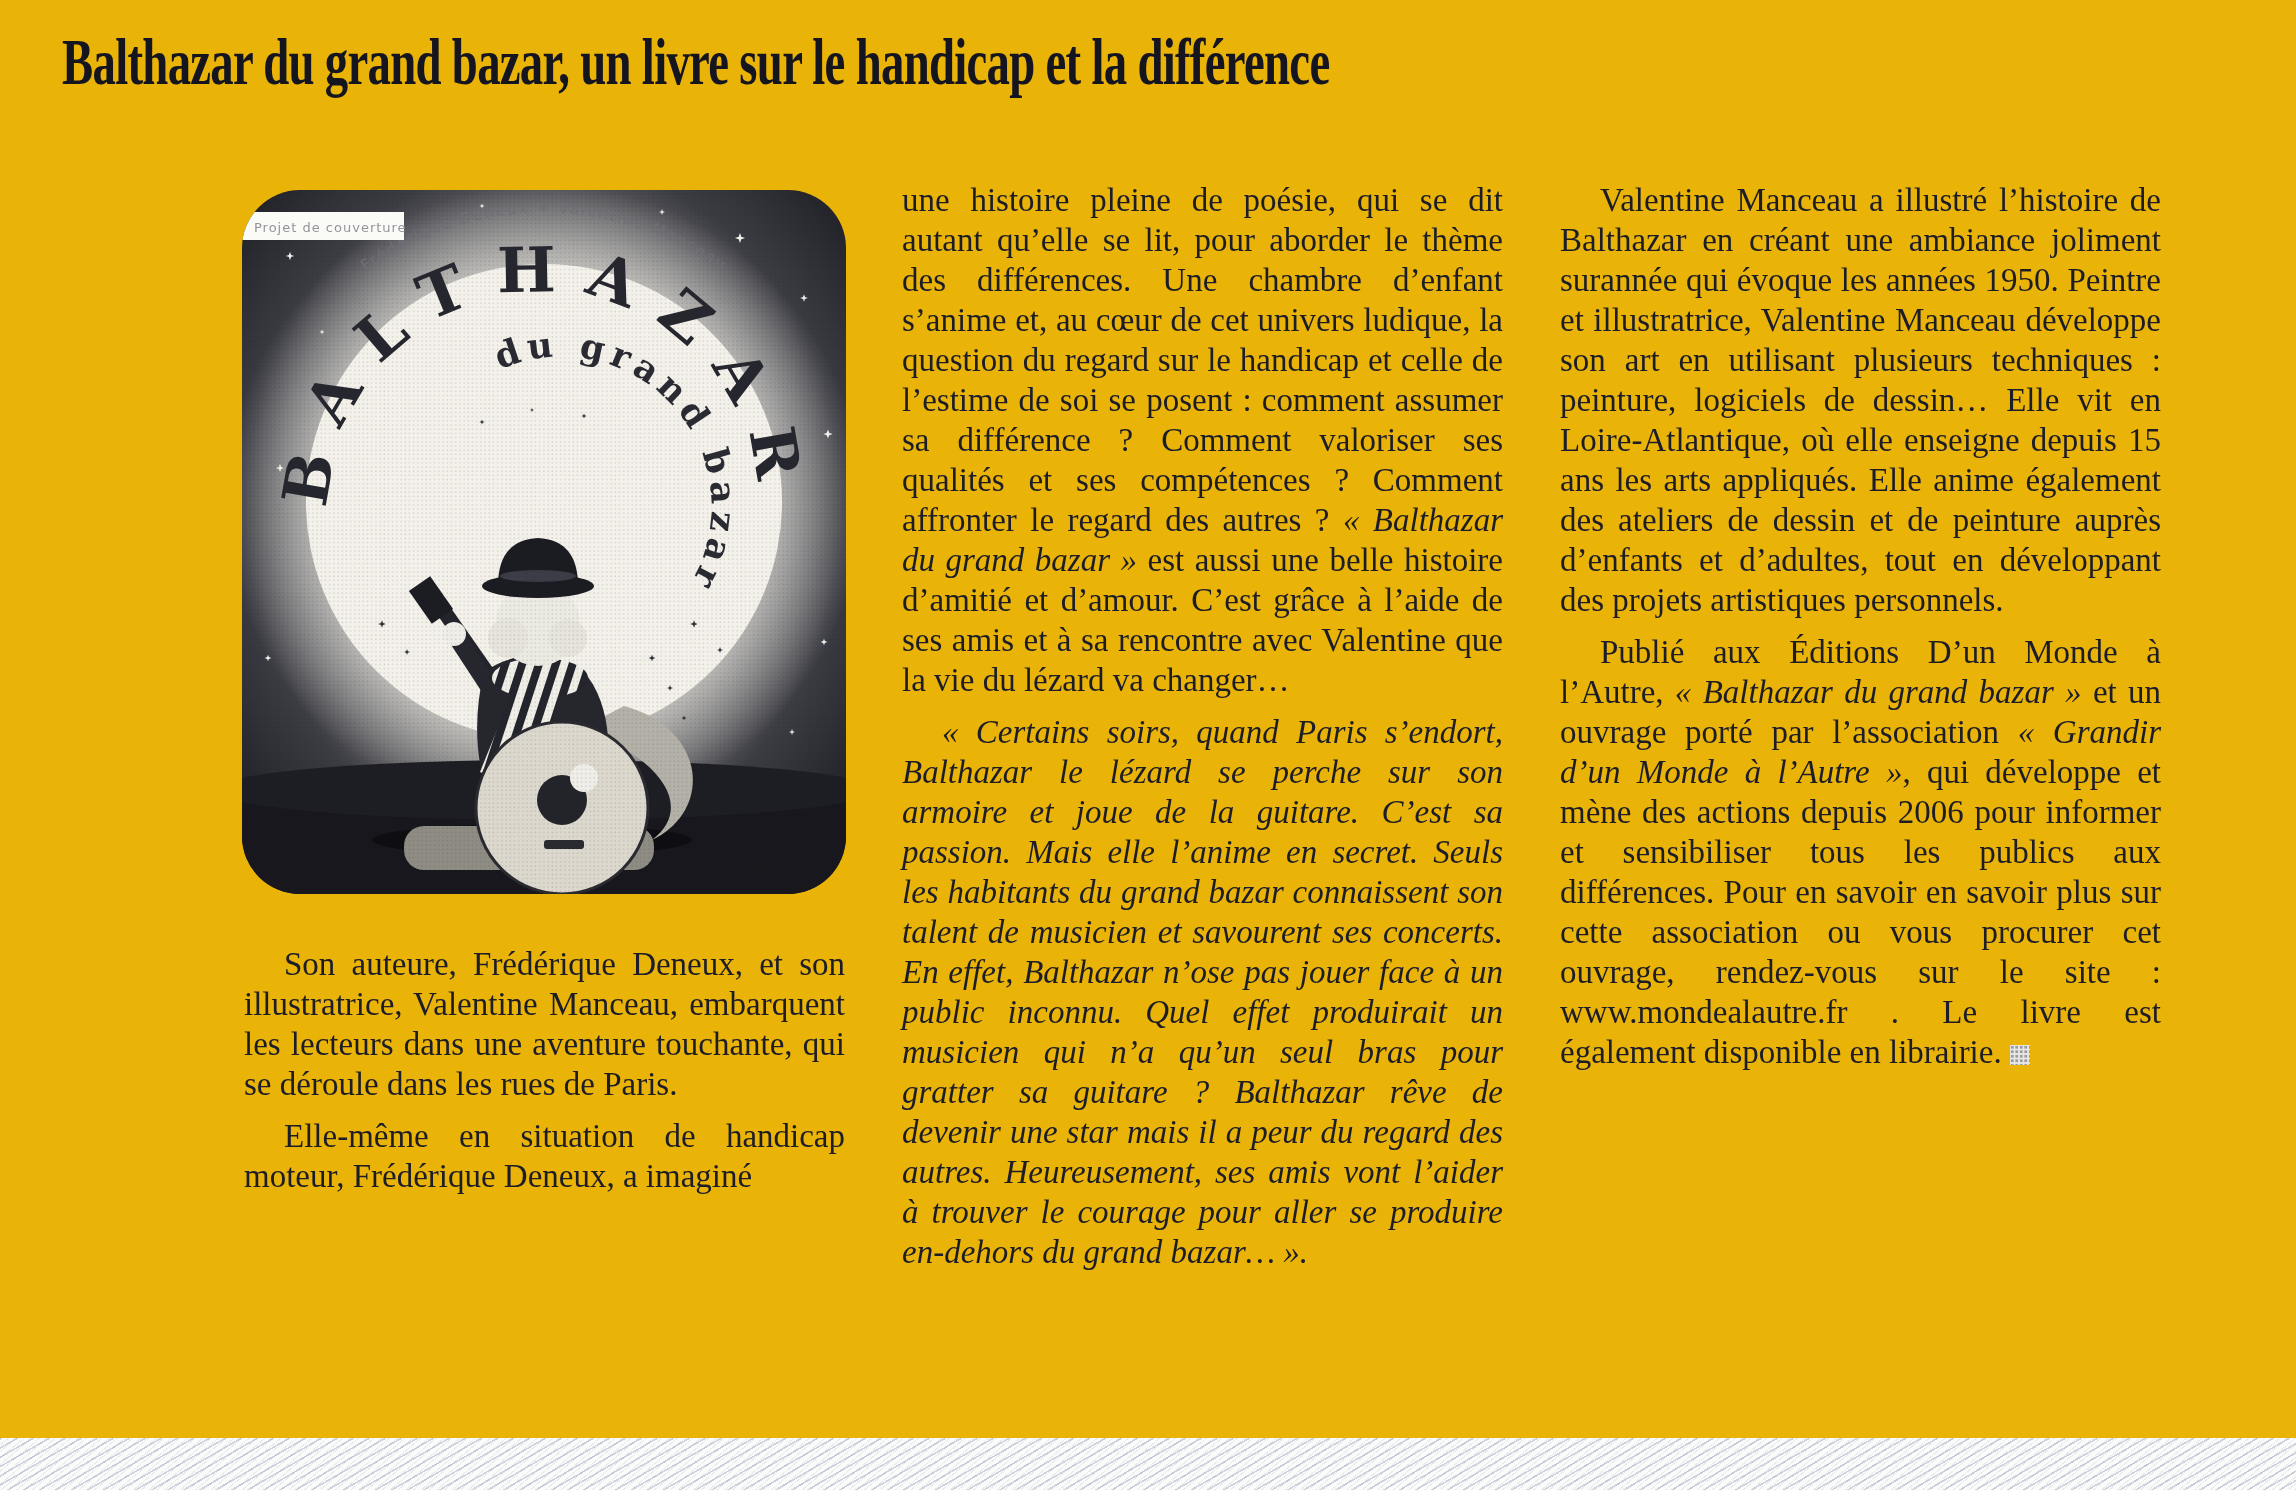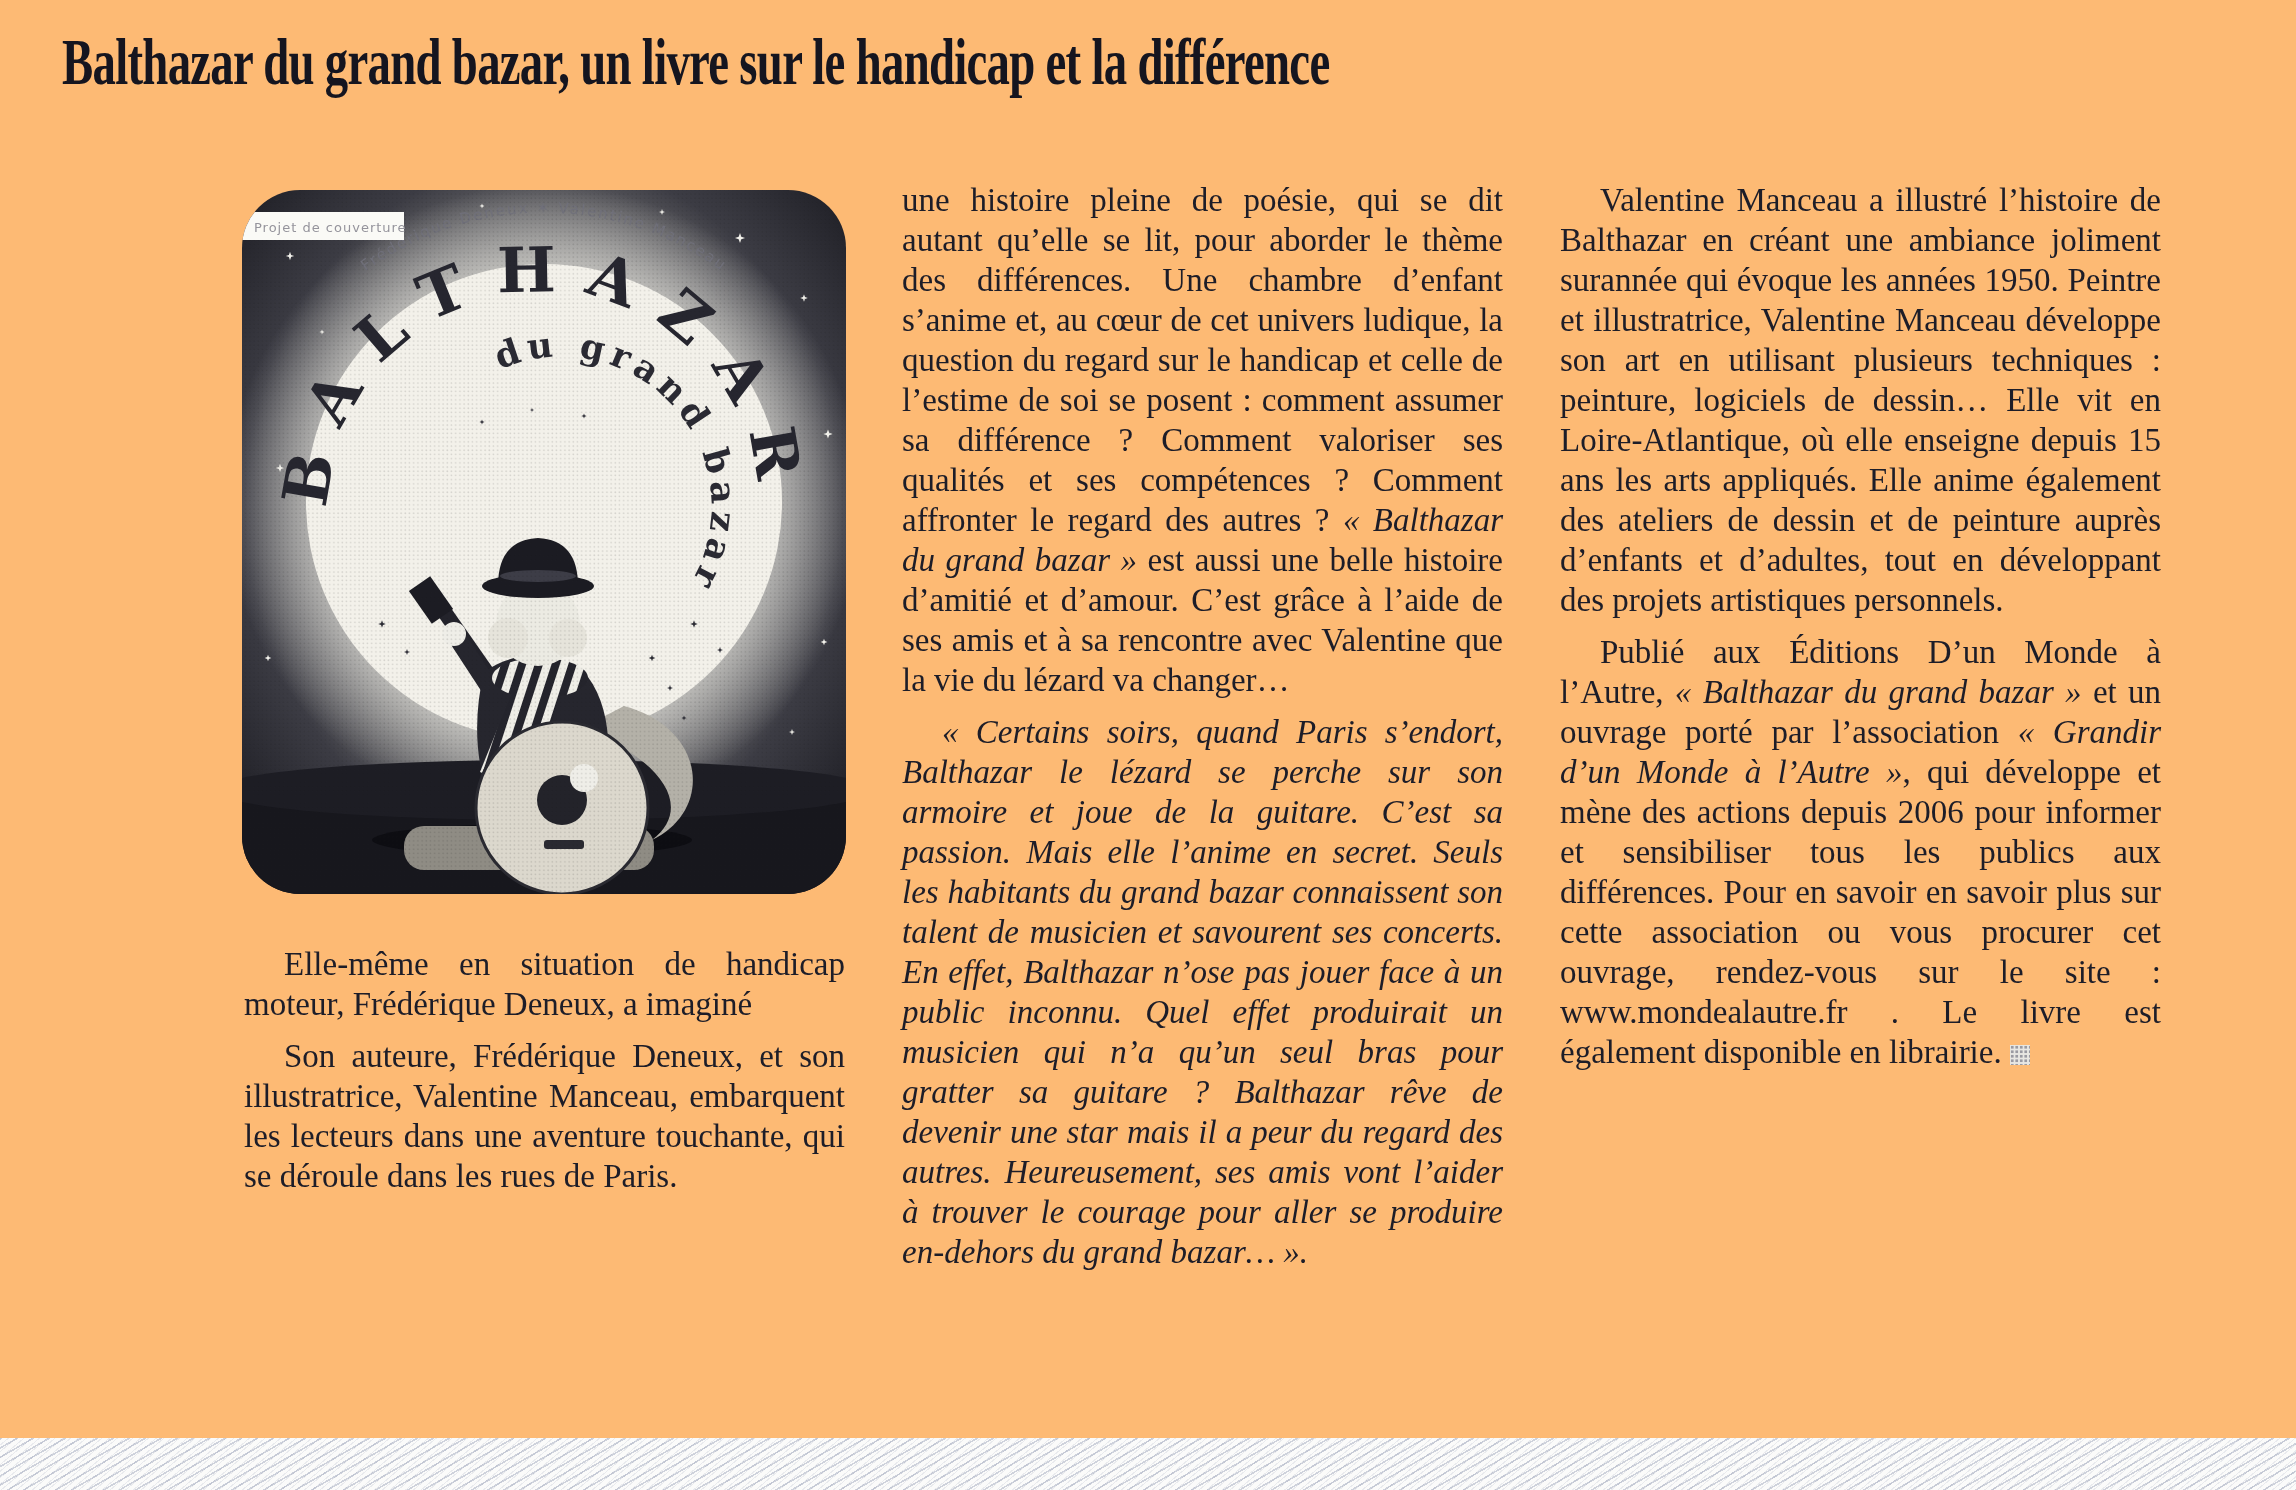--- a/index.html
+++ b/index.html
@@ -1,20 +1,20 @@
 <!DOCTYPE html>
 <html lang="fr"><head>
 <meta charset="utf-8">
 <style>
   html,body{margin:0;padding:0;}
   body{background:#e9e8e4;}
   .page{
     position:relative;
     width:2296px;height:1490px;
-    background:#fdba74;
+    background:#eab308;
     overflow:hidden;
     font-family:"Liberation Serif", serif;
     color:#1d1d28;
   }
   
   .headline{
     position:absolute;left:62px;top:28px;margin:0;
     font-size:65px;line-height:1.05;font-weight:bold;
     letter-spacing:-1px;white-space:nowrap;
     color:#15151f;
@@ -185,22 +185,22 @@
             <rect x="10" y="18" width="604" height="704" fill="url(#halftone)"></rect>
 
             <g>
               <rect x="10" y="40" width="162" height="28" fill="#fafaf6"></rect>
               <text x="22" y="60" font-family="DejaVu Sans, sans-serif" font-size="13" letter-spacing="1" fill="#95949c">Projet de couverture</text>
             </g>
           </g>
         </svg>
       </figure>
       <div>
+          <p class="indent"><span>Son auteure, Frédérique Deneux, et son illustratrice, Valentine Manceau, embarquent les lecteurs dans une aventure touchante, qui se déroule dans les rues de Paris.</span></p>
           <p class="indent"><span>Elle-même en situation de handicap moteur, Frédérique Deneux, a imaginé</span></p>
-          <p class="indent"><span>Son auteure, Frédérique Deneux, et son illustratrice, Valentine Manceau, embarquent les lecteurs dans une aventure touchante, qui se déroule dans les rues de Paris.</span></p>
         </div>
     </div>
 
     <div class="col">
         <p class=""><span>une histoire pleine de poésie, qui se dit autant qu’elle se lit, pour aborder le thème des différences. Une chambre d’enfant s’anime et, au cœur de cet univers ludique, la question du regard sur le handicap et celle de l’estime de soi se posent : comment assumer sa différence ? Comment valoriser ses qualités et ses compétences ? Comment affronter le regard des autres ? </span><span class="it">« Balthazar du grand bazar »</span><span> est aussi une belle histoire d’amitié et d’amour. C’est grâce à l’aide de ses amis et à sa rencontre avec Valentine que la vie du lézard va changer…</span></p>
         <p class="indent"><span class="it">« Certains soirs, quand Paris s’endort, Balthazar le lézard se perche sur son armoire et joue de la guitare. C’est sa passion. Mais elle l’anime en secret. Seuls les habitants du grand bazar connaissent son talent de musicien et savourent ses concerts. En effet, Balthazar n’ose pas jouer face à un public inconnu. Quel effet produirait un musicien qui n’a qu’un seul bras pour gratter sa guitare ? Balthazar rêve de devenir une star mais il a peur du regard des autres. Heureusement, ses amis vont l’aider à trouver le courage pour aller se produire en-dehors du grand bazar… ».</span></p>
       </div>
 
     <div class="col">
         <p class="indent"><span>Valentine Manceau a illustré l’histoire de Balthazar en créant une ambiance joliment surannée qui évoque les années 1950. Peintre et illustratrice, Valentine Manceau développe son art en utilisant plusieurs techniques : peinture, logiciels de dessin… Elle vit en Loire-Atlantique, où elle enseigne depuis 15 ans les arts appliqués. Elle anime également des ateliers de dessin et de peinture auprès d’enfants et d’adultes, tout en développant des projets artistiques personnels.</span></p>

